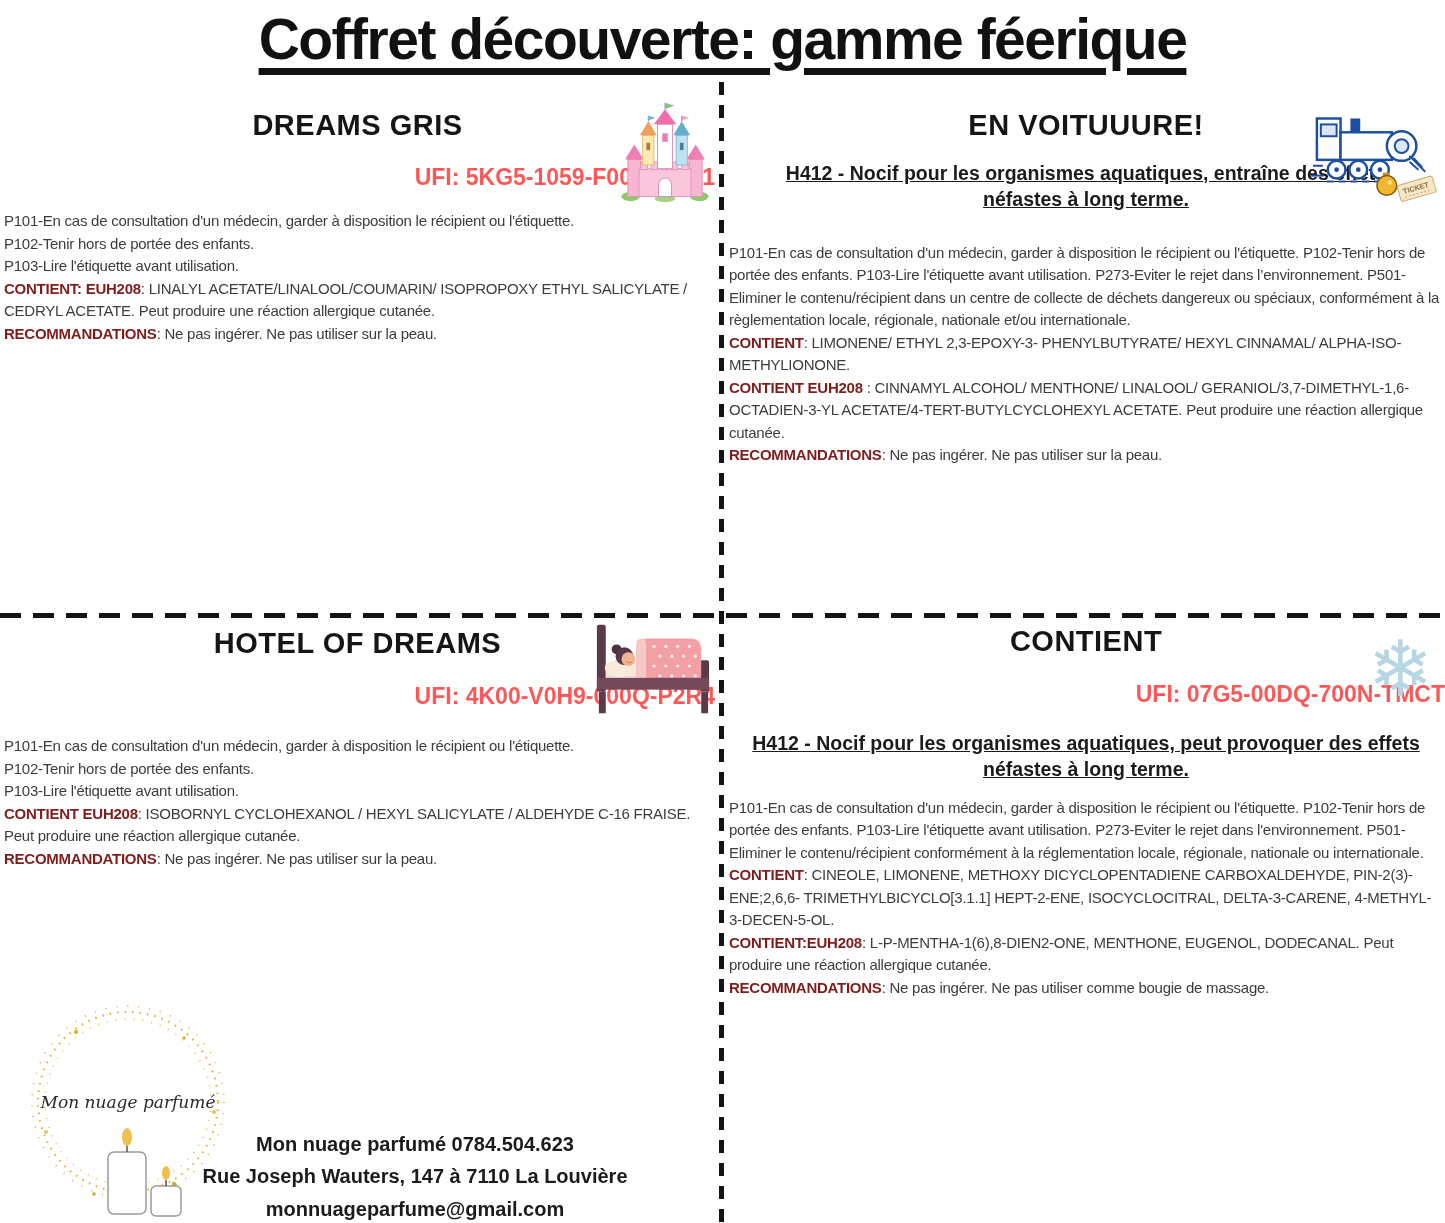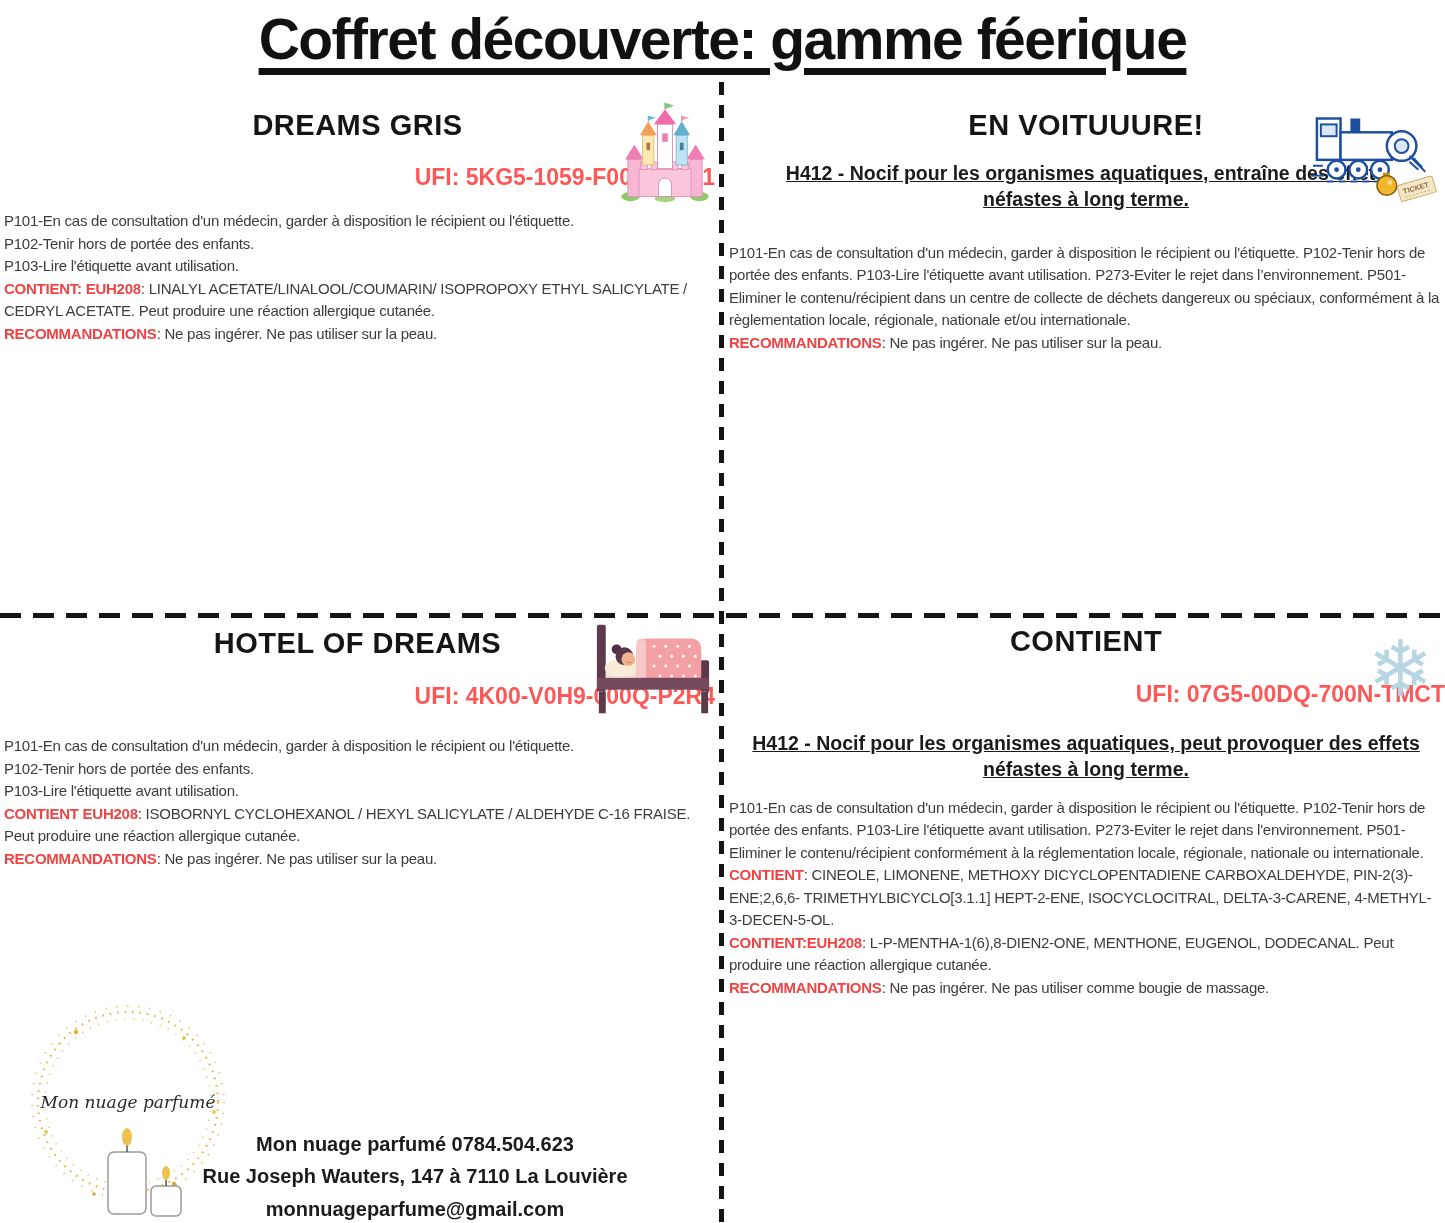--- a/index.html
+++ b/index.html
@@ -78,21 +78,21 @@
     padding: 0 2px 0 4px;
     font-size: 15px;
     line-height: 1.5;
     letter-spacing: -0.25px;
     color: #3c3c3c;
   }
   .q-tr .body-text { margin-top: 29px; padding-left: 2px; }
   .q-bl .body-text { margin-top: 24px; }
   .q-br .body-text { margin-top: 14px; padding-left: 2px; }
   .body-text p { margin: 0; }
-  .body-text b { color: #ef4444; }
+  .body-text b { color: #7f1d1d; }
 
   .corner-icon { position: absolute; }
   .castle-pos    { right: 2px;  top: 12px;  width: 96px;  height: 104px; }
   .train-pos     { right: 4px;  top: 10px;  width: 130px; height: 106px; }
   .bed-pos       { right: 0px;  top: -6px;  width: 124px; height: 104px; }
   .snowflake-pos {
     right: 12px; top: 2px;
     font-family: "DejaVu Sans", sans-serif;
     font-size: 78px; line-height: 90px;
     color: #b7d6e4;
@@ -192,20 +192,22 @@
           <rect x="89" y="83" width="37" height="17" rx="2" fill="#f5e7c6" stroke="#c9ab72"></rect>
           <text x="107" y="93" text-anchor="middle" font-size="7.5" font-weight="bold" fill="#8a6f3f" font-family="Liberation Sans, sans-serif">TICKET</text>
           <line x1="94" y1="96.5" x2="121" y2="96.5" stroke="#c9ab72" stroke-dasharray="2 2"></line>
         </g>
       </svg>
     </div>
     <h2 class="product-name">EN VOITUUURE!</h2>
     <div class="hazard">H412 - Nocif pour les organismes aquatiques, entraîne des effets néfastes à long terme.</div>
     <div class="body-text">
       <p>P101-En cas de consultation d'un médecin, garder à disposition le récipient ou l'étiquette. P102-Tenir hors de portée des enfants. P103-Lire l'étiquette avant utilisation. P273-Eviter le rejet dans l’environnement. P501-Eliminer le contenu/récipient dans un centre de collecte de déchets dangereux ou spéciaux, conformément à la règlementation locale, régionale, nationale et/ou internationale.</p>
+      <p><b>CONTIENT</b>: LIMONENE/ ETHYL 2,3-EPOXY-3- PHENYLBUTYRATE/ HEXYL CINNAMAL/ ALPHA-ISO-METHYLIONONE.</p>
+      <p><b>CONTIENT EUH208</b> : CINNAMYL ALCOHOL/ MENTHONE/ LINALOOL/ GERANIOL/3,7-DIMETHYL-1,6- OCTADIEN-3-YL ACETATE/4-TERT-BUTYLCYCLOHEXYL ACETATE. Peut produire une réaction allergique cutanée.</p>
       <p><b>RECOMMANDATIONS</b>: Ne pas ingérer. Ne pas utiliser sur la peau.</p>
     </div>
   </section>
 
   <section class="quad q-bl">
     <div class="corner-icon bed-pos">
       <svg viewBox="0 0 126 104" width="124" height="104">
         <rect x="6" y="8" width="9" height="68" rx="2" fill="#5d3a49"></rect>
         <rect x="8" y="76" width="7" height="22" fill="#5d3a49"></rect>
         <rect x="111" y="44" width="9" height="32" rx="2" fill="#5d3a49"></rect>

